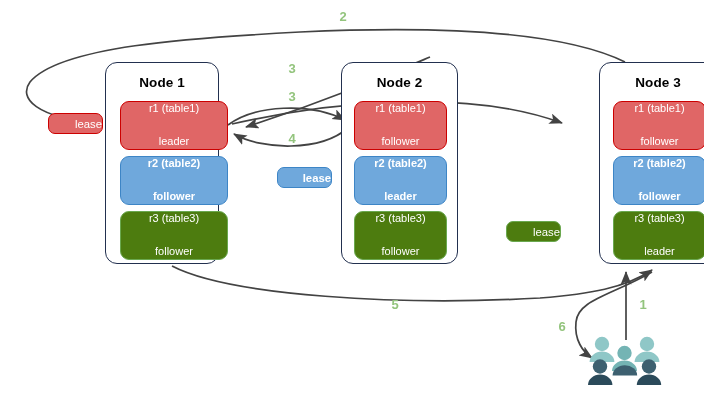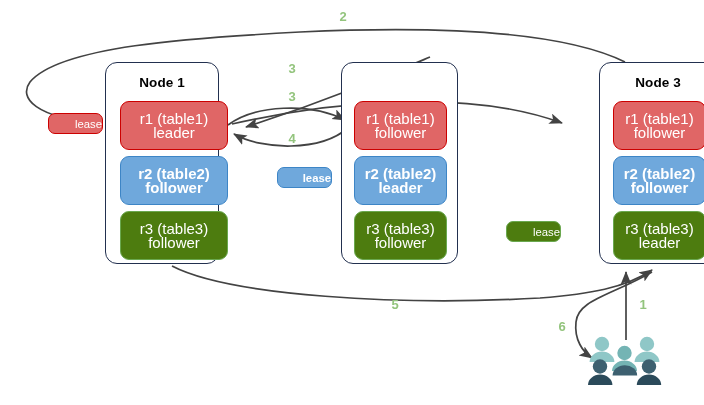--- a/index.html
+++ b/index.html
@@ -39,23 +39,23 @@
     color: #000000;
     letter-spacing: .1px;
   }
   .replica {
     position: absolute;
     box-sizing: border-box;
     border-radius: 9px;
     display: flex;
     flex-direction: column;
     align-items: center;
-    justify-content: center;
+    justify-content: space-between;
     color: #ffffff;
-    font-size: 15px;
+    font-size: 11px;
     line-height: 13.6px;
     text-align: center;
   }
   .replica .l2 { display:block; }
   .r-red   { background: #e06666; border: 1.6px solid #cc0000; }
   .r-blue  { background: #6fa8dc; border: 1.6px solid #3d85c6; font-weight: bold; }
   .r-green { background: #4d7c0f; border: 1.6px solid #6aa84f; }
 
   .lease {
     position: absolute;
@@ -140,20 +140,21 @@
       <span>r2 (table2)</span>
       <span class="l2">follower</span>
     </div>
     <div class="replica r-green" style="left:14px; top:148px; width:108px; height:49px;">
       <span>r3 (table3)</span>
       <span class="l2">follower</span>
     </div>
   </div>
 
   <div class="node-box" style="left:341px; top:62px; width:117px; height:202px;">
+    <div class="node-title" style="top:12px;">Node 2</div>
     <div class="replica r-red" style="left:12px; top:38px; width:93px; height:49px;">
       <span>r1 (table1)</span>
       <span class="l2">follower</span>
     </div>
     <div class="replica r-blue" style="left:12px; top:93px; width:93px; height:49px;">
       <span>r2 (table2)</span>
       <span class="l2">leader</span>
     </div>
     <div class="replica r-green" style="left:12px; top:148px; width:93px; height:49px;">
       <span>r3 (table3)</span>

